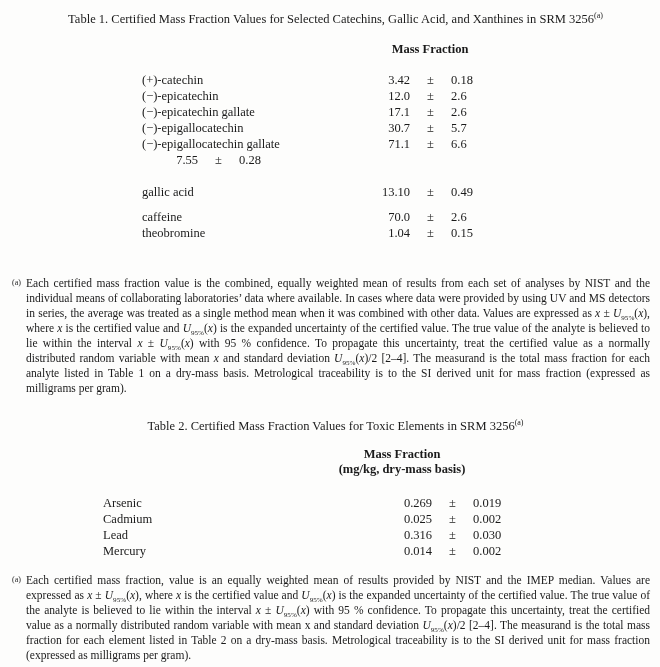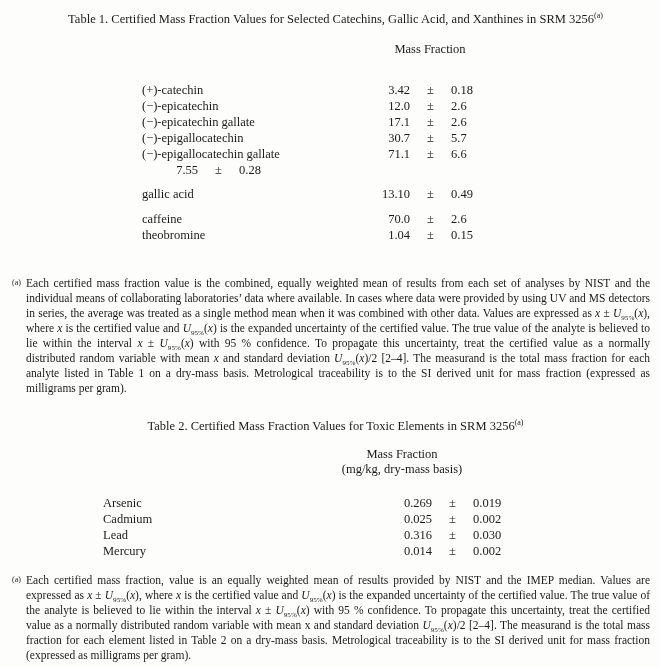--- a/index.html
+++ b/index.html
@@ -7,29 +7,29 @@
   .page {
     position:relative; width:660px; height:667px; overflow:hidden;
     background:#fdfdfc; color:#1a1a1a;
     font-family:"Liberation Serif","DejaVu Serif",serif;
   }
   .doc-title { position:absolute; left:0; width:660px; text-align:center; font-size:12.5px; white-space:nowrap;padding-left:11px; }
   #t1-title { top:12px; }
   #t2-title { top:419px; }
   .title-sup { font-size:8px; vertical-align:super; line-height:0; }
 
-  .col-header { position:absolute; text-align:center; font-size:12.5px; line-height:15px; }
+  .col-header { position:absolute; text-align:center; font-size:12.5px; line-height:15px;font-weight:bold; }
   #t1-header { top:42px; left:330px; width:200px; }
   #t2-header { top:447px; left:302px; width:200px; }
 
   .data-table { position:absolute; font-size:12.5px; }
-  #t1-table { top:82px; left:142px; }
+  #t1-table { top:72px; left:142px; }
   #t2-table { top:495px; left:78px; }
   .row { display:flex; height:16px; line-height:16px; }
-  .gap-before { margin-top:8px; }
+  .gap-before { margin-top:16px; }
   .gap-before-sm { margin-top:9px; }
   #t1-table .c-name { width:212px; }
   #t1-table .c-val { width:56px; text-align:right; }
   #t2-table .c-name { width:276px;margin-left:25px; }
   #t2-table .c-val { width:53px; text-align:right; }
   .c-pm { width:41px; text-align:center; }
   .c-unc { width:64px; text-align:left; }
 
   .footnote {
     position:absolute; left:12px; width:638px; padding-left:14px;

